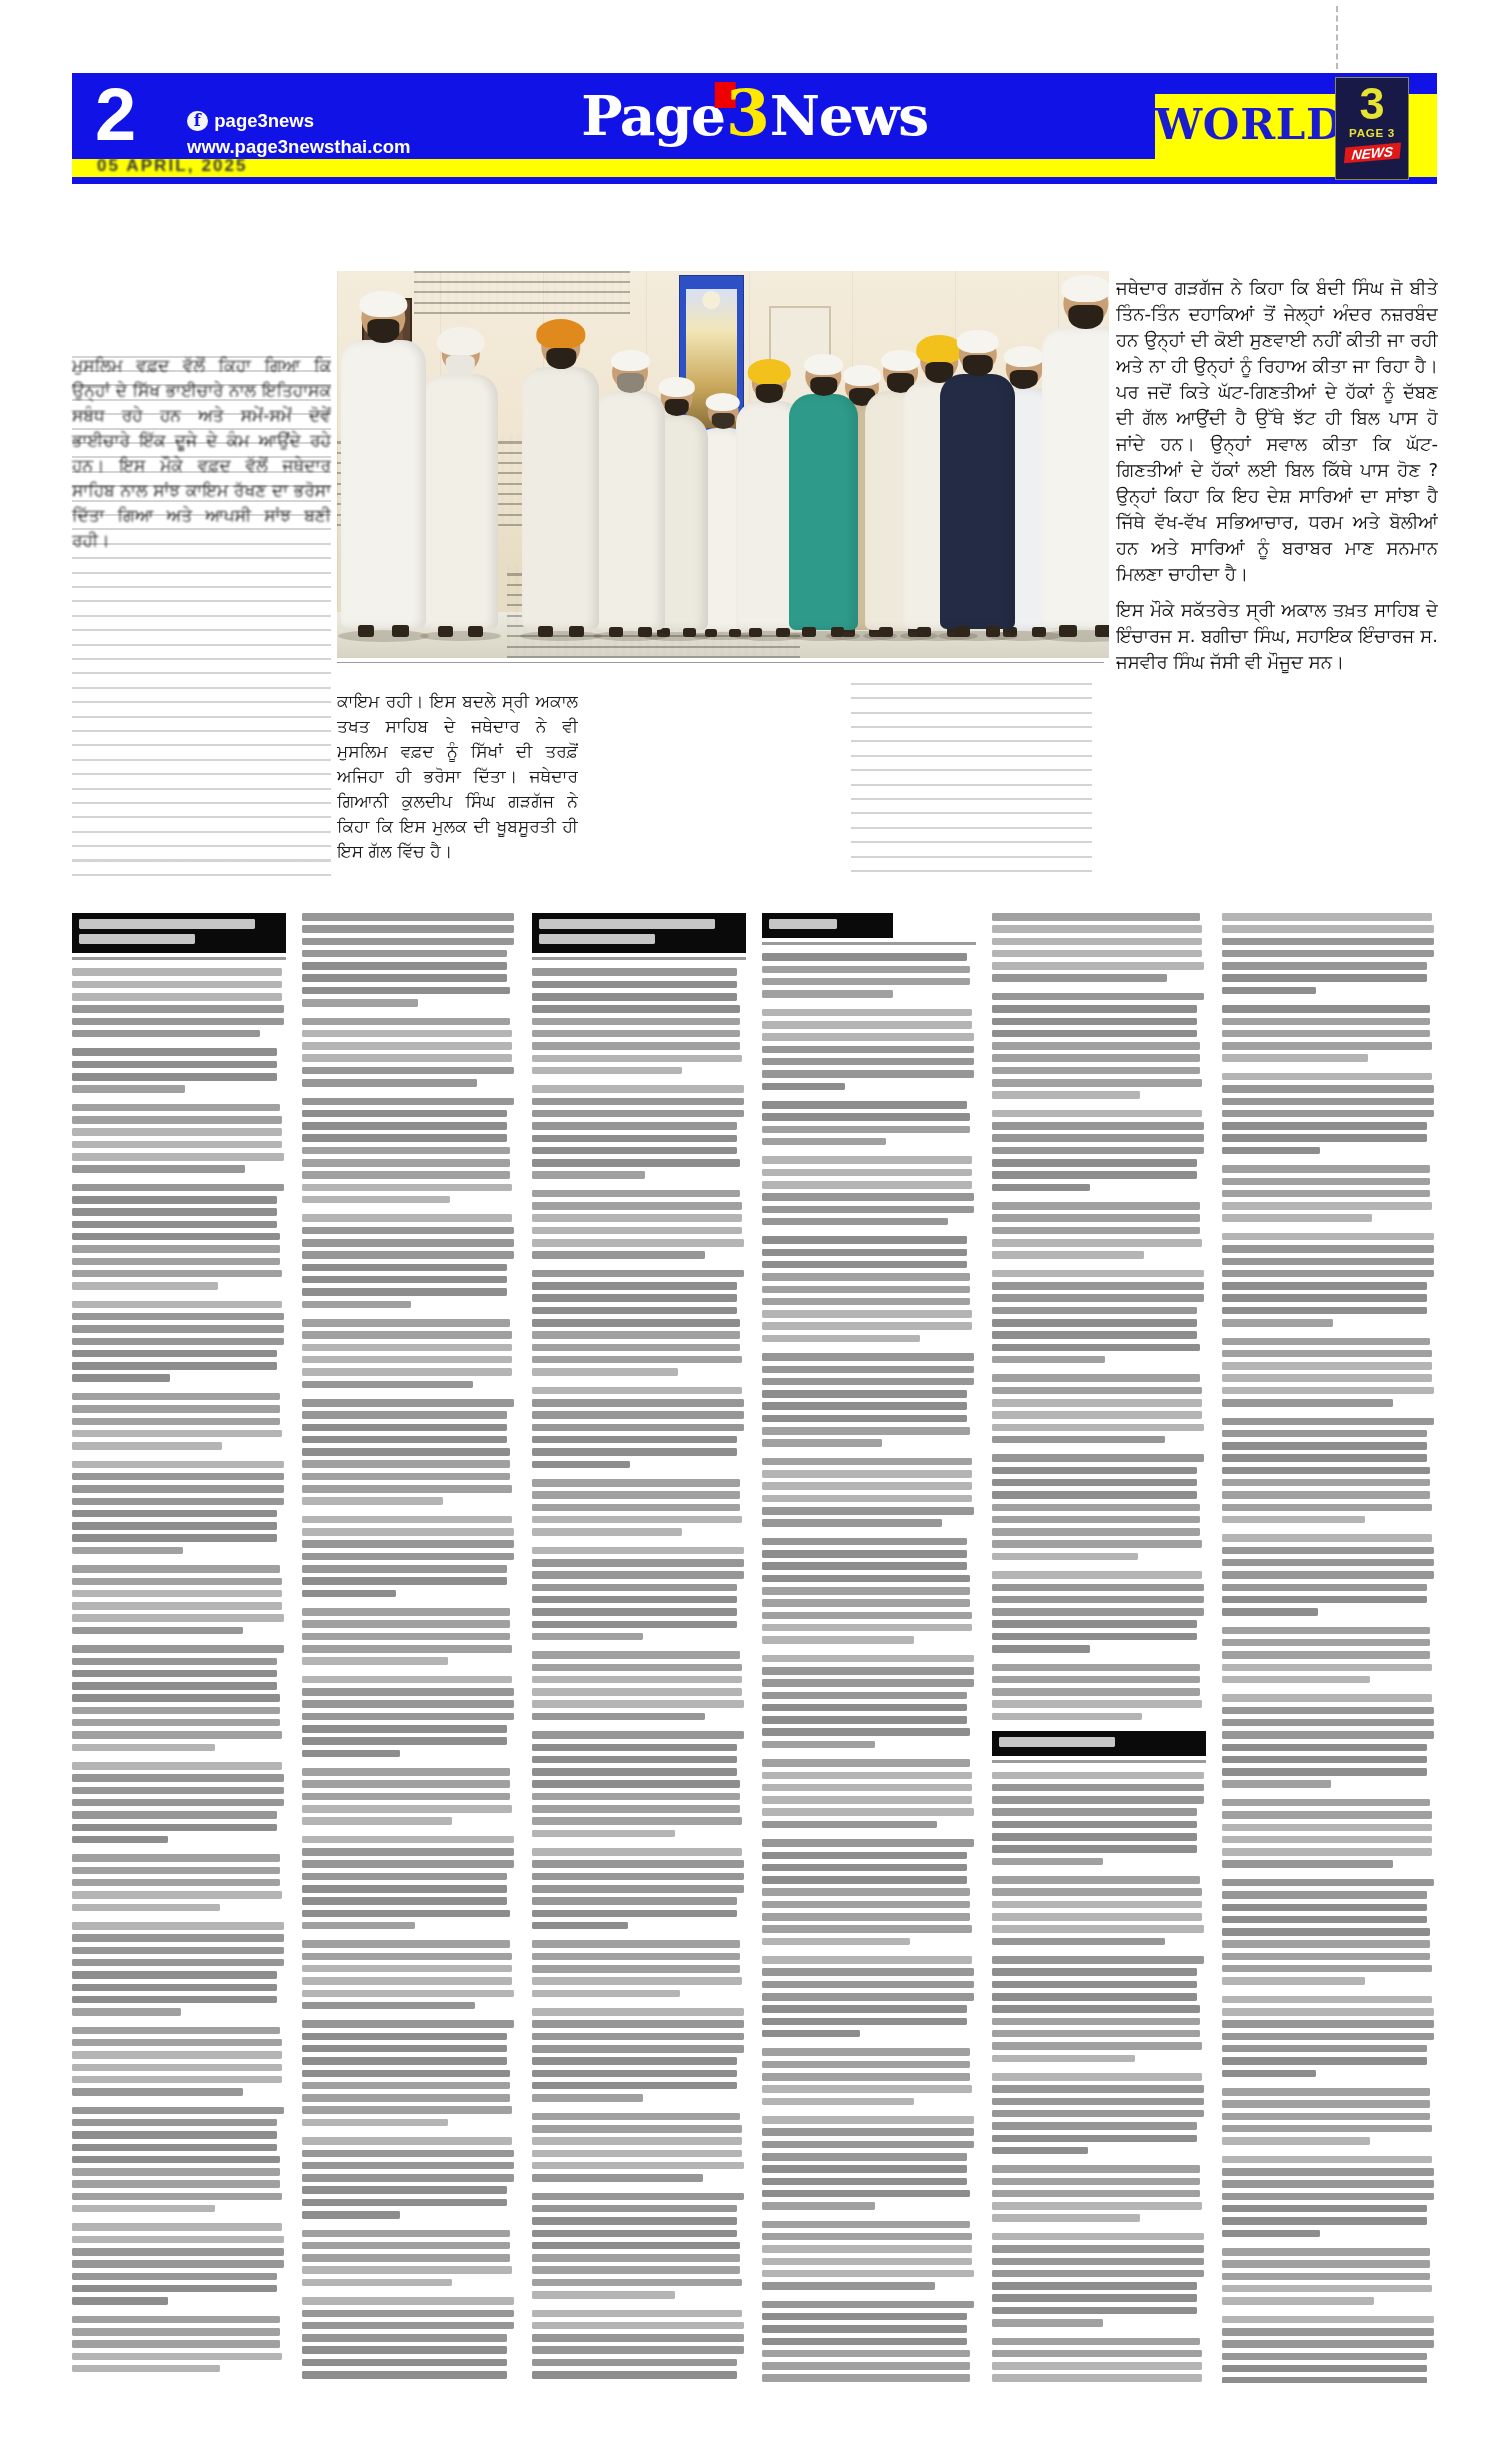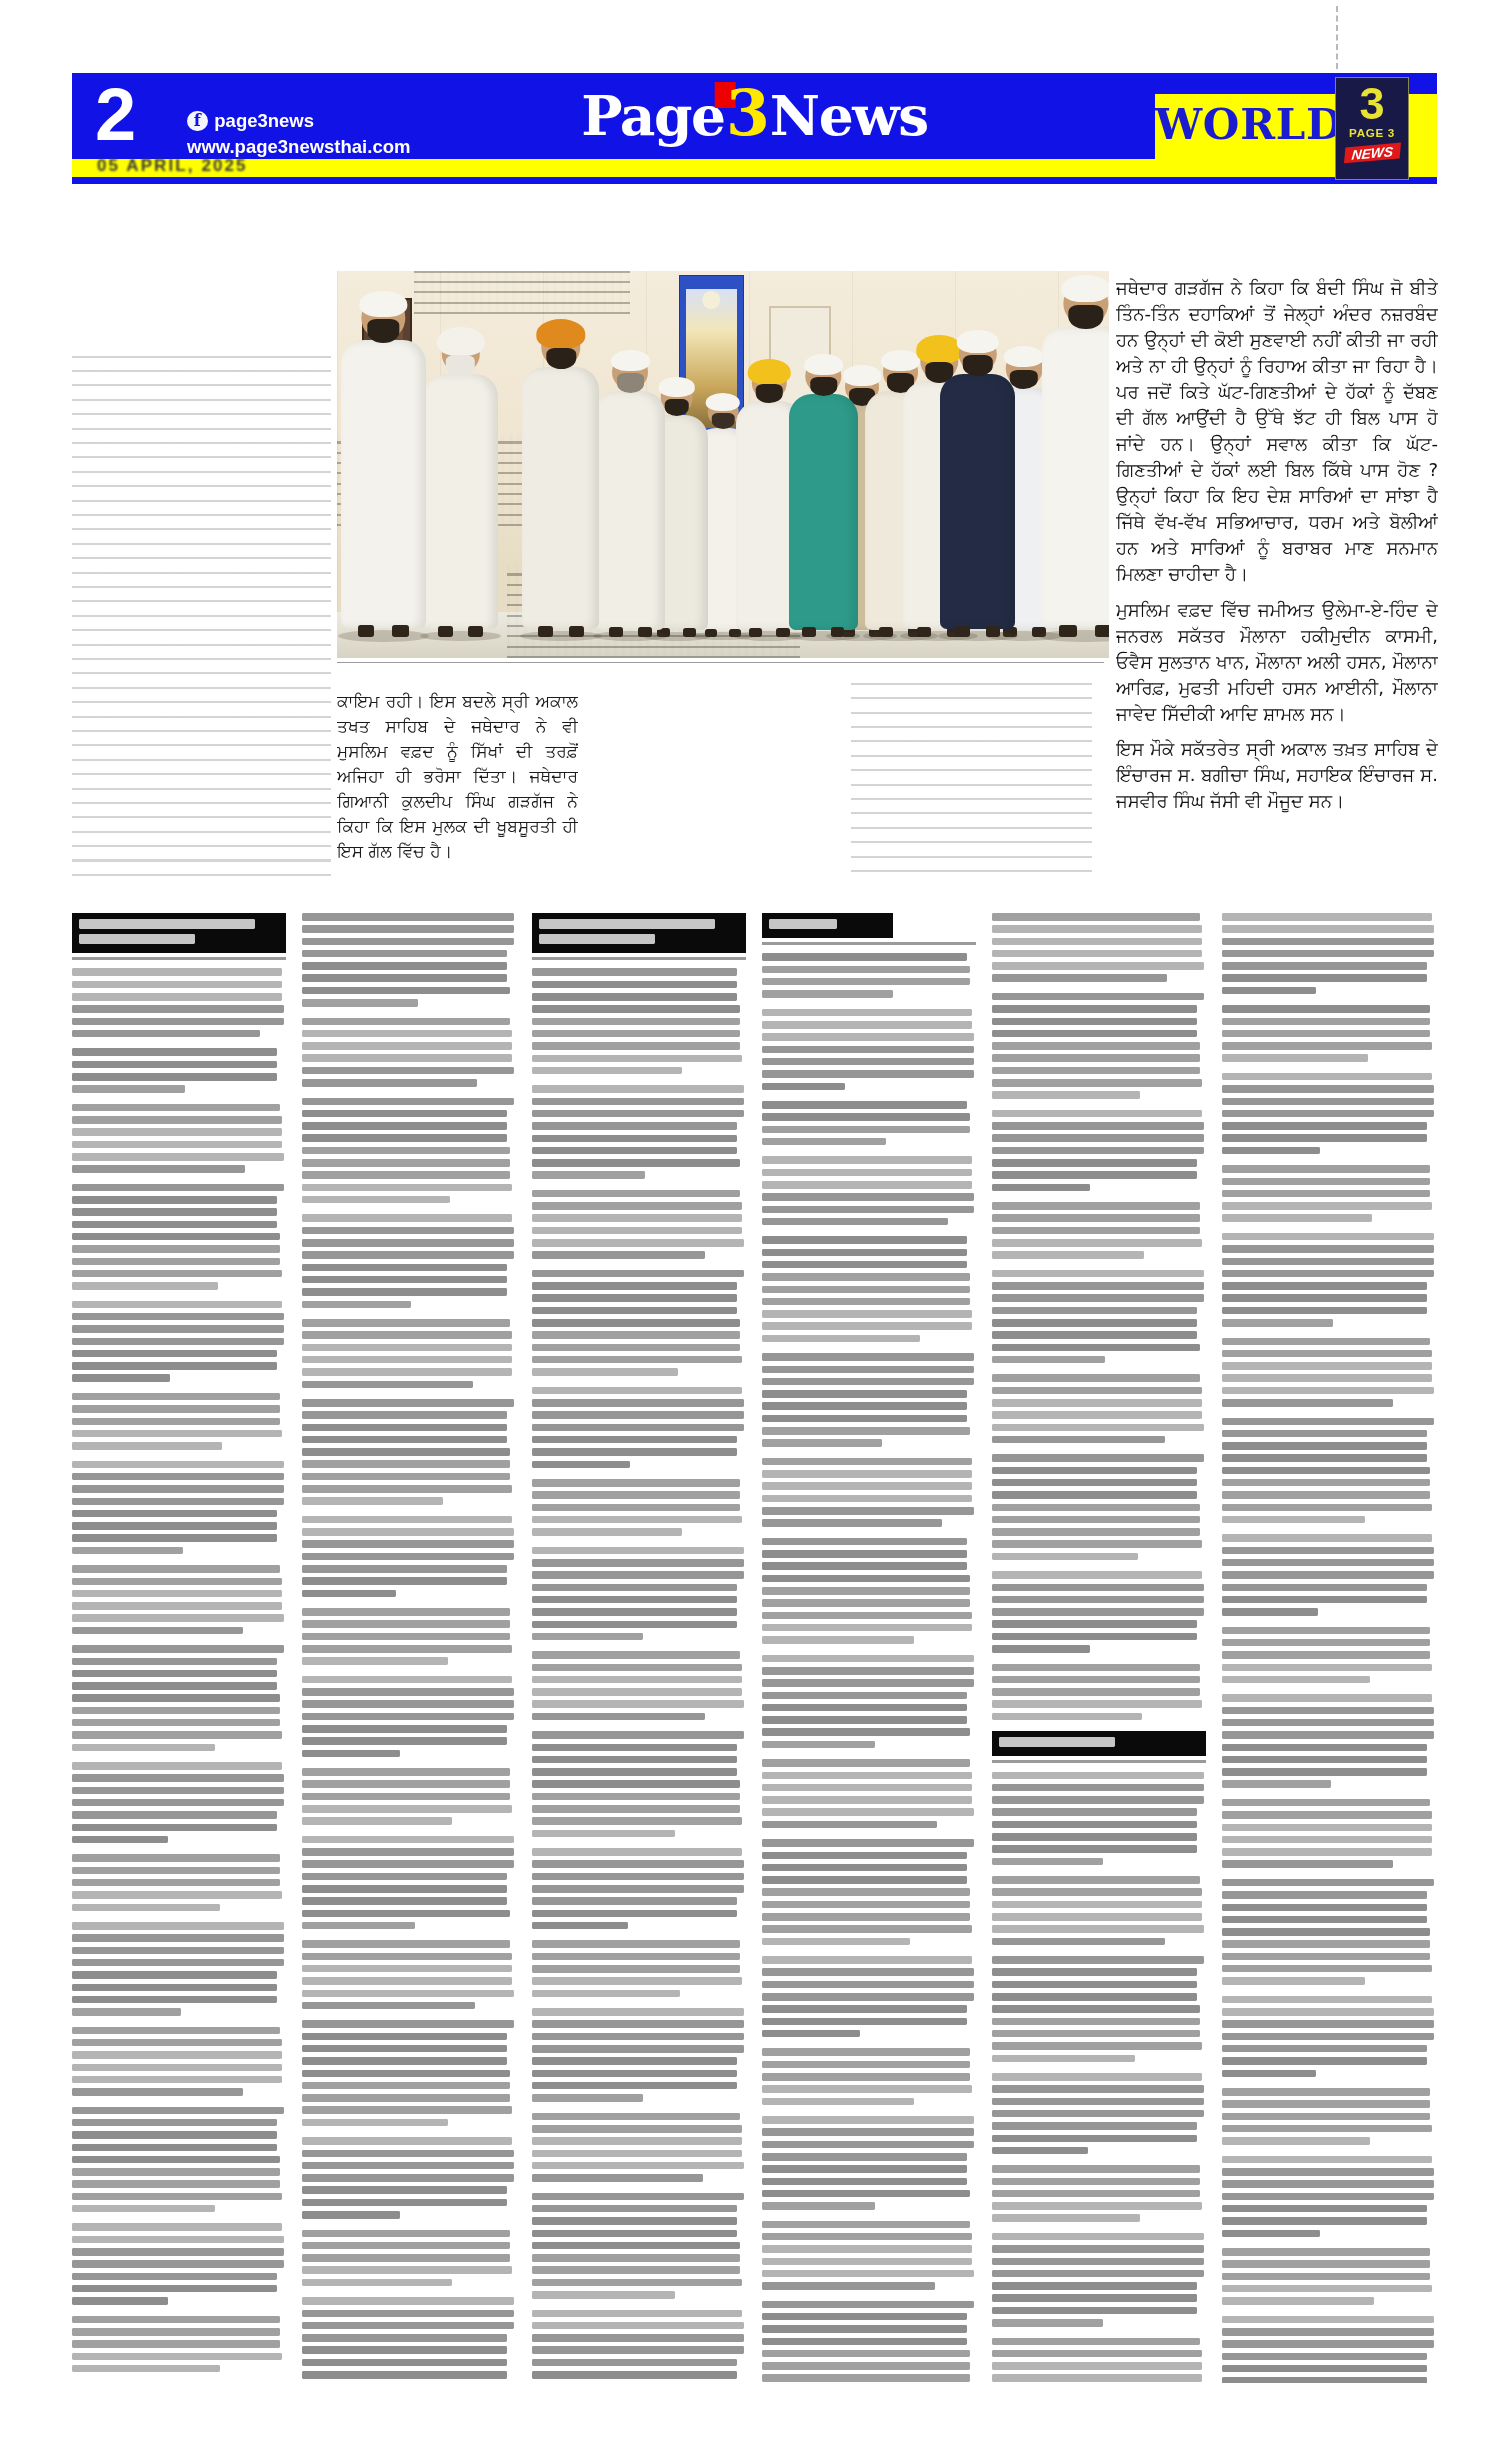--- a/index.html
+++ b/index.html
@@ -136,20 +136,21 @@
       <div class="badge-news">NEWS</div>
     </div>
 
     <div class="datetxt">05 APRIL, 2025</div>
   </div>
   <div class="crease"></div>
 
 
 
   <div class="leftcol pa">
+      <p>ਮੁਸਲਿਮ ਵਫ਼ਦ ਵੱਲੋਂ ਕਿਹਾ ਗਿਆ ਕਿ ਉਨ੍ਹਾਂ ਦੇ ਸਿੱਖ ਭਾਈਚਾਰੇ ਨਾਲ ਇਤਿਹਾਸਕ ਸਬੰਧ ਰਹੇ ਹਨ ਅਤੇ ਸਮੇਂ-ਸਮੇਂ ਦੋਵੇਂ ਭਾਈਚਾਰੇ ਇੱਕ ਦੂਜੇ ਦੇ ਕੰਮ ਆਉਂਦੇ ਰਹੇ ਹਨ। ਇਸ ਮੌਕੇ ਵਫ਼ਦ ਵੱਲੋਂ ਜਥੇਦਾਰ ਸਾਹਿਬ ਨਾਲ ਸਾਂਝ ਕਾਇਮ ਰੱਖਣ ਦਾ ਭਰੋਸਾ ਦਿੱਤਾ ਗਿਆ ਅਤੇ ਆਪਸੀ ਸਾਂਝ ਬਣੀ ਰਹੀ।</p>
     </div>
   <div class="garble-ovl" style="left:72px;top:353px;width:259px;height:523px;"></div>
 
   <div id="photo">
     <div class="ph-wall"></div>
     <div class="ph-wallpanels"></div>
     <div class="ph-door-left"></div>
     <div class="ph-frame-right"></div>
     <div class="ph-poster">
       <div class="ph-poster-img">
@@ -306,21 +307,20 @@
   </div>
 
   <div class="cap-rule"></div>
   <div class="capcol pa" style="left:337px;">
       <p>ਕਾਇਮ ਰਹੀ। ਇਸ ਬਦਲੇ ਸ੍ਰੀ ਅਕਾਲ ਤਖਤ ਸਾਹਿਬ ਦੇ ਜਥੇਦਾਰ ਨੇ ਵੀ ਮੁਸਲਿਮ ਵਫ਼ਦ ਨੂੰ ਸਿੱਖਾਂ ਦੀ ਤਰਫ਼ੋਂ ਅਜਿਹਾ ਹੀ ਭਰੋਸਾ ਦਿੱਤਾ। ਜਥੇਦਾਰ ਗਿਆਨੀ ਕੁਲਦੀਪ ਸਿੰਘ ਗੜਗੱਜ ਨੇ ਕਿਹਾ ਕਿ ਇਸ ਮੁਲਕ ਦੀ ਖੂਬਸੂਰਤੀ ਹੀ ਇਸ ਗੱਲ ਵਿੱਚ ਹੈ।</p>
     </div>
   <div class="garble-ovl" style="left:851px;top:672px;width:241px;height:200px;"></div>
 
   <div class="rightcol pa">
       <p>ਜਥੇਦਾਰ ਗੜਗੱਜ ਨੇ ਕਿਹਾ ਕਿ ਬੰਦੀ ਸਿੰਘ ਜੋ ਬੀਤੇ ਤਿੰਨ-ਤਿੰਨ ਦਹਾਕਿਆਂ ਤੋਂ ਜੇਲ੍ਹਾਂ ਅੰਦਰ ਨਜ਼ਰਬੰਦ ਹਨ ਉਨ੍ਹਾਂ ਦੀ ਕੋਈ ਸੁਣਵਾਈ ਨਹੀਂ ਕੀਤੀ ਜਾ ਰਹੀ ਅਤੇ ਨਾ ਹੀ ਉਨ੍ਹਾਂ ਨੂੰ ਰਿਹਾਅ ਕੀਤਾ ਜਾ ਰਿਹਾ ਹੈ। ਪਰ ਜਦੋਂ ਕਿਤੇ ਘੱਟ-ਗਿਣਤੀਆਂ ਦੇ ਹੱਕਾਂ ਨੂੰ ਦੱਬਣ ਦੀ ਗੱਲ ਆਉਂਦੀ ਹੈ ਉੱਥੇ ਝੱਟ ਹੀ ਬਿਲ ਪਾਸ ਹੋ ਜਾਂਦੇ ਹਨ। ਉਨ੍ਹਾਂ ਸਵਾਲ ਕੀਤਾ ਕਿ ਘੱਟ-ਗਿਣਤੀਆਂ ਦੇ ਹੱਕਾਂ ਲਈ ਬਿਲ ਕਿੱਥੇ ਪਾਸ ਹੋਣ ? ਉਨ੍ਹਾਂ ਕਿਹਾ ਕਿ ਇਹ ਦੇਸ਼ ਸਾਰਿਆਂ ਦਾ ਸਾਂਝਾ ਹੈ ਜਿੱਥੇ ਵੱਖ-ਵੱਖ ਸਭਿਆਚਾਰ, ਧਰਮ ਅਤੇ ਬੋਲੀਆਂ ਹਨ ਅਤੇ ਸਾਰਿਆਂ ਨੂੰ ਬਰਾਬਰ ਮਾਣ ਸਨਮਾਨ ਮਿਲਣਾ ਚਾਹੀਦਾ ਹੈ।</p>
-      <p>ਮੁਸਲਿਮ ਵਫ਼ਦ ਵਿੱਚ ਜਮੀਅਤ ਉਲੇਮਾ-ਏ-ਹਿੰਦ ਦੇ ਜਨਰਲ ਸਕੱਤਰ ਮੌਲਾਨਾ ਹਕੀਮੁਦੀਨ ਕਾਸਮੀ, ਓਵੈਸ ਸੁਲਤਾਨ ਖਾਨ, ਮੌਲਾਨਾ ਅਲੀ ਹਸਨ, ਮੌਲਾਨਾ ਆਰਿਫ਼, ਮੁਫਤੀ ਮਹਿਦੀ ਹਸਨ ਆਈਨੀ, ਮੌਲਾਨਾ ਜਾਵੇਦ ਸਿੱਦੀਕੀ ਆਦਿ ਸ਼ਾਮਲ ਸਨ।</p>
       <p>ਇਸ ਮੌਕੇ ਸਕੱਤਰੇਤ ਸ੍ਰੀ ਅਕਾਲ ਤਖ਼ਤ ਸਾਹਿਬ ਦੇ ਇੰਚਾਰਜ ਸ. ਬਗੀਚਾ ਸਿੰਘ, ਸਹਾਇਕ ਇੰਚਾਰਜ ਸ. ਜਸਵੀਰ ਸਿੰਘ ਜੱਸੀ ਵੀ ਮੌਜੂਦ ਸਨ।</p>
     </div>
 
 
   <div class="bcol" style="left:72px;">
       <div class="sk-headbox" style="width: auto;">
         <div class="sk-line" style="width: 88%;"></div>
         <div class="sk-line" style="width: 58%;"></div>
       </div>
       <div class="sk-rule"></div>

